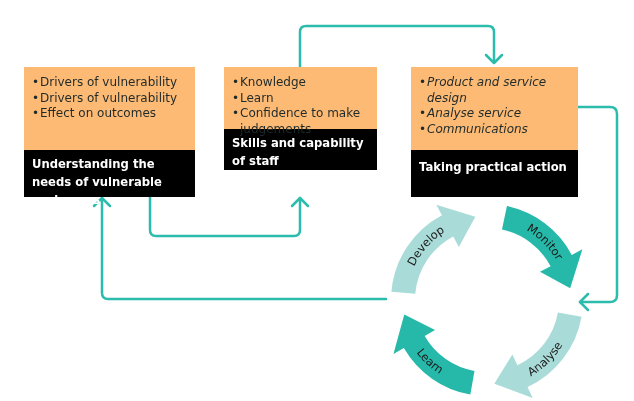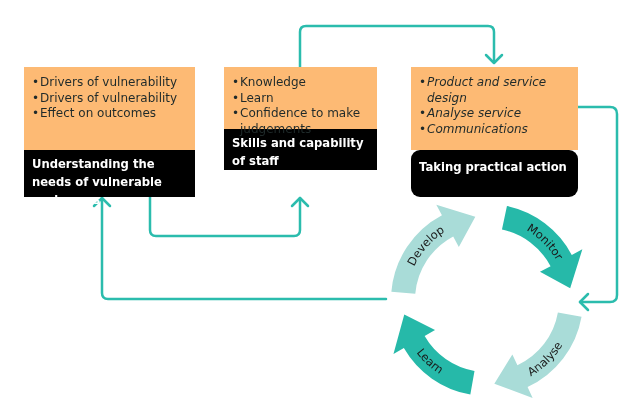--- a/index.html
+++ b/index.html
@@ -15,21 +15,21 @@
                  box-sizing: border-box; padding: 5px 8px 0 8px;
                  font-size: 11.6px; line-height: 18px; }
   #b1 { left: 24px; top: 67px; width: 171px; }
   #b1 .top { height: 83px; }
   #b1 .bottom { height: 47px; }
   #b2 { left: 224px; top: 67px; width: 153px; }
   #b2 .top { height: 62px; }
   #b2 .bottom { height: 41px; }
   #b3 { left: 411px; top: 67px; width: 167px; }
   #b3 .top { height: 83px; font-style: italic; }
-  #b3 .bottom { height: 47px; padding-top: 8px; border-radius: 9px; }
+  #b3 .bottom { height: 47px; padding-top: 8px; }
   svg#flow { position: absolute; left: 0; top: 0; }
   .cycle-label { font-family: "DejaVu Sans", sans-serif; font-size: 11.5px;
                  fill: #1a1a1a; }
 </style>
 </head>
 <body>
 
 <svg id="flow" width="634" height="401" viewBox="0 0 634 401">
   <g fill="none" stroke="#2bbcad" stroke-width="2.5" stroke-linecap="round" stroke-linejoin="round">
 

